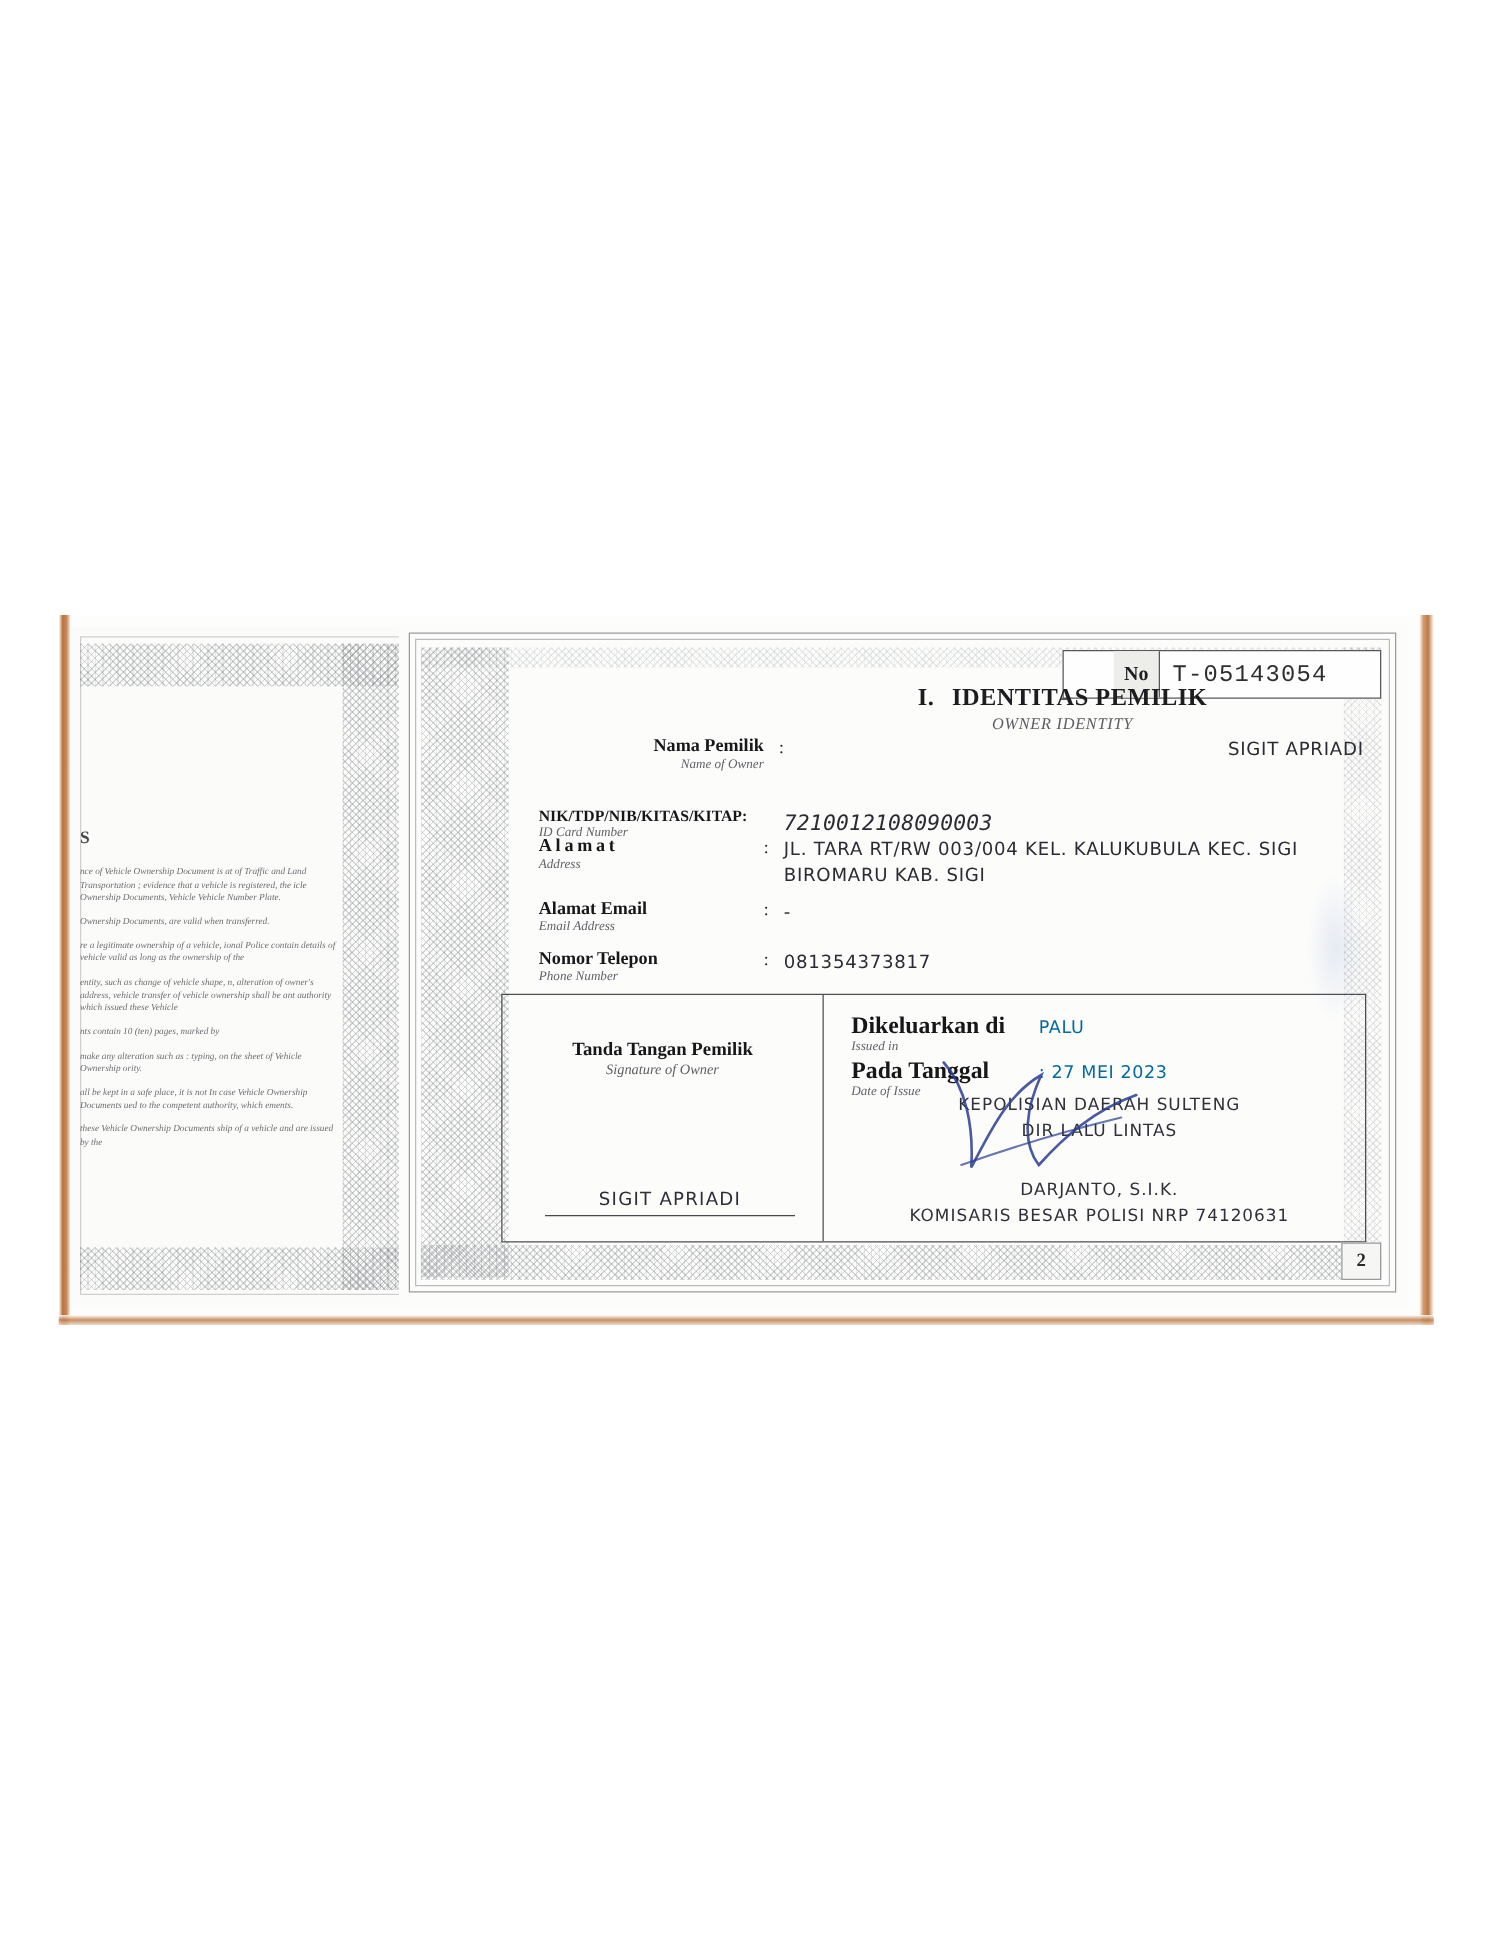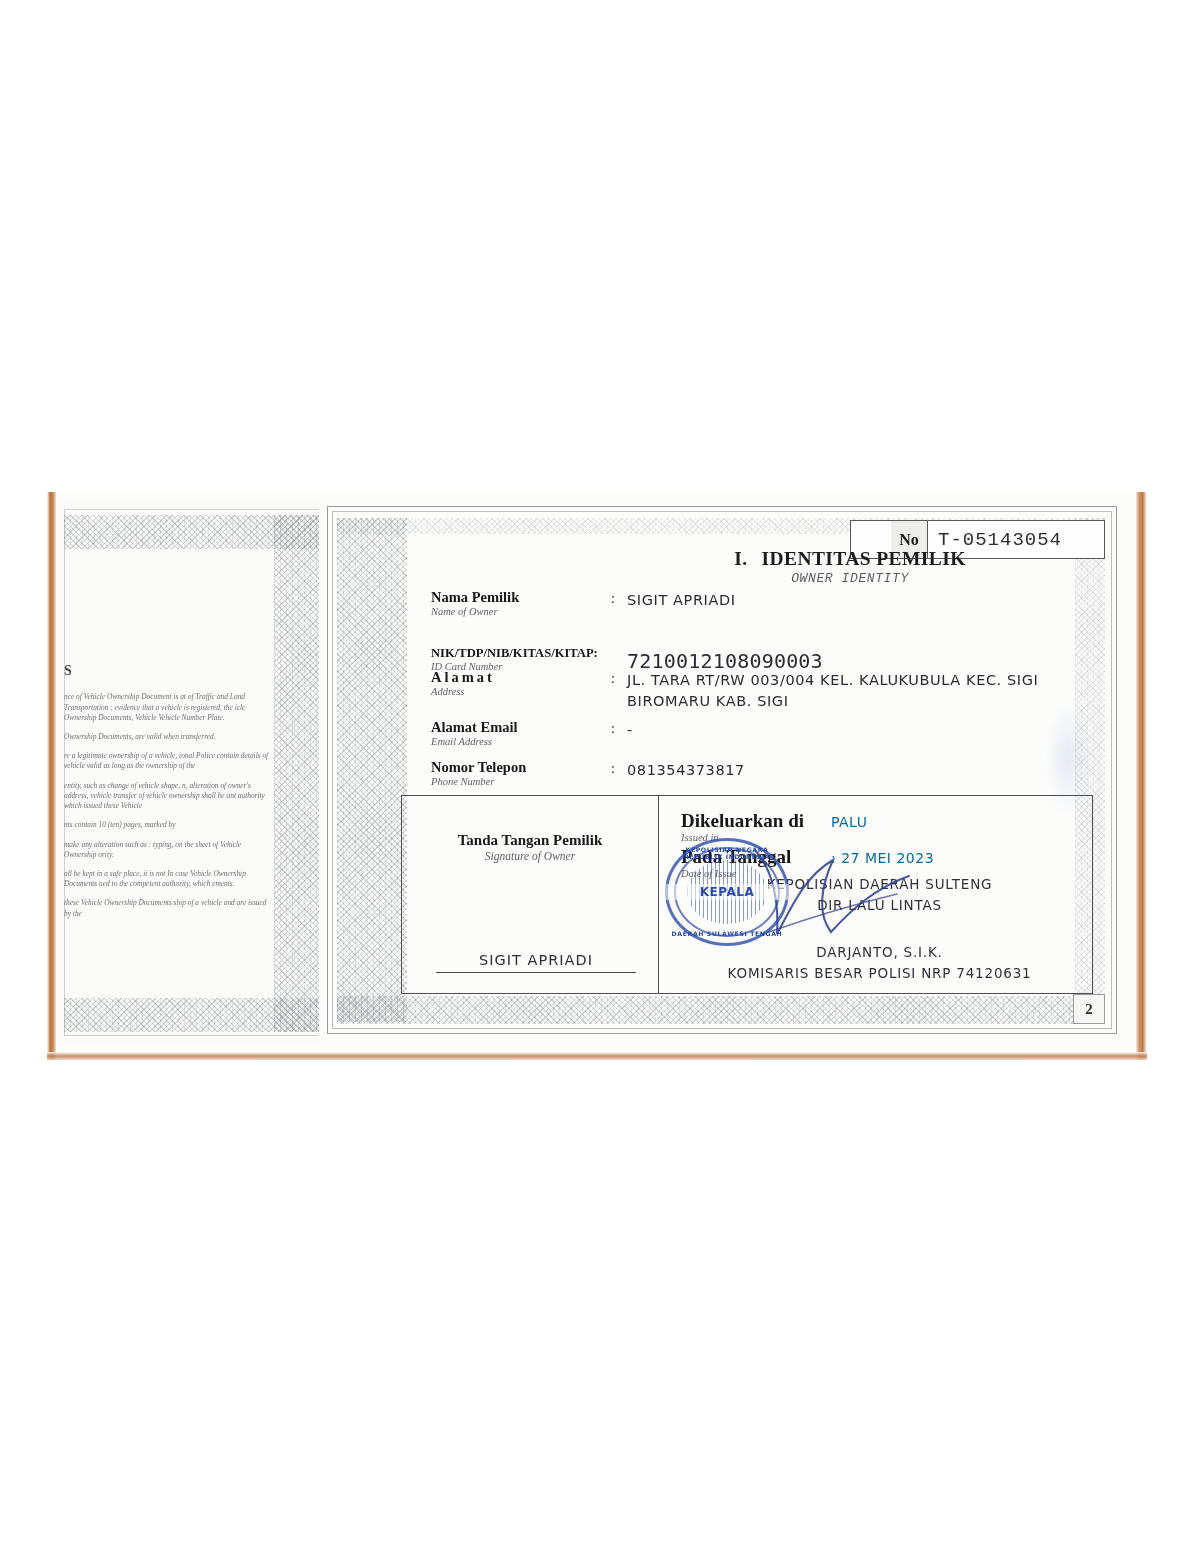--- a/index.html
+++ b/index.html
@@ -196,21 +196,21 @@
   }
   #title-main {
     font-family: "Liberation Serif", serif;
     font-weight: bold;
     font-size: 19.5px;
     color: #1d1d20;
     letter-spacing: .4px;
   }
   #title-main .numeral { margin-right: 14px; }
   #title-sub {
-    font-family: Liberation Mono, monospace;
+    font-family: Liberation Serif, serif;
     font-style: italic;
     font-size: 13px;
     color: #5d5d63;
     margin-top: 1px;
     letter-spacing: .6px;
   }
 
   
   .field {
     position: absolute;
@@ -251,25 +251,26 @@
     flex: 1;
     font-family: "DejaVu Sans", sans-serif;
     font-size: 14.5px;
     color: #2a2b33;
     letter-spacing: .6px;
     line-height: 1.42;
     white-space: pre-line;
   }
   .field .value.mono {
     font-family: "DejaVu Sans Mono", monospace;
-    font-size: 20px;
+    font-size: 17px;
     letter-spacing: .2px;
-  }
-
-  #field-nama      { top: 92px; }
+    font-style: italic;
+  }
+
+  #field-nama      { top: 92px; text-align: right; }
   #field-nik       { top: 149px; }
   #field-alamat    { top: 172px; }
   #field-email     { top: 222px; }
   #field-telepon   { top: 262px; }
 
   
   #bottom-table {
     position: absolute;
     left: 82px;
     top: 297px;
@@ -572,28 +573,20 @@
           <div class="l2">DIR LALU LINTAS</div>
           <div class="l3">DARJANTO, S.I.K.</div>
           <div class="l4">KOMISARIS BESAR POLISI NRP 74120631</div>
         </div>
 
         <svg id="signature-stroke" viewBox="0 0 190 115">
           <path d="M8,14 C26,34 32,66 30,98 C44,72 58,40 86,24 C74,50 70,78 84,96 C104,74 128,52 162,40" fill="none" stroke="#2a3d8f" stroke-width="2.1" opacity="0.85" stroke-linecap="round"></path>
           <path d="M22,96 C56,84 100,70 150,58" fill="none" stroke="#2a3d8f" stroke-width="1.6" opacity="0.7" stroke-linecap="round"></path>
         </svg>
 
-        <div id="stamp">
-          <div class="ring"></div>
-          <div class="ring2"></div>
-          <div class="core"></div>
-          <div class="arc-top">KEPOLISIAN NEGARA REPUBLIK INDONESIA</div>
-          <div class="kepala">KEPALA</div>
-          <div class="arc-bottom">DAERAH SULAWESI TENGAH</div>
-        </div>
 
       </div>
     </div>
 
     <div id="page-number">2</div>
 
   </div>
 </div>
 
 </body></html>

